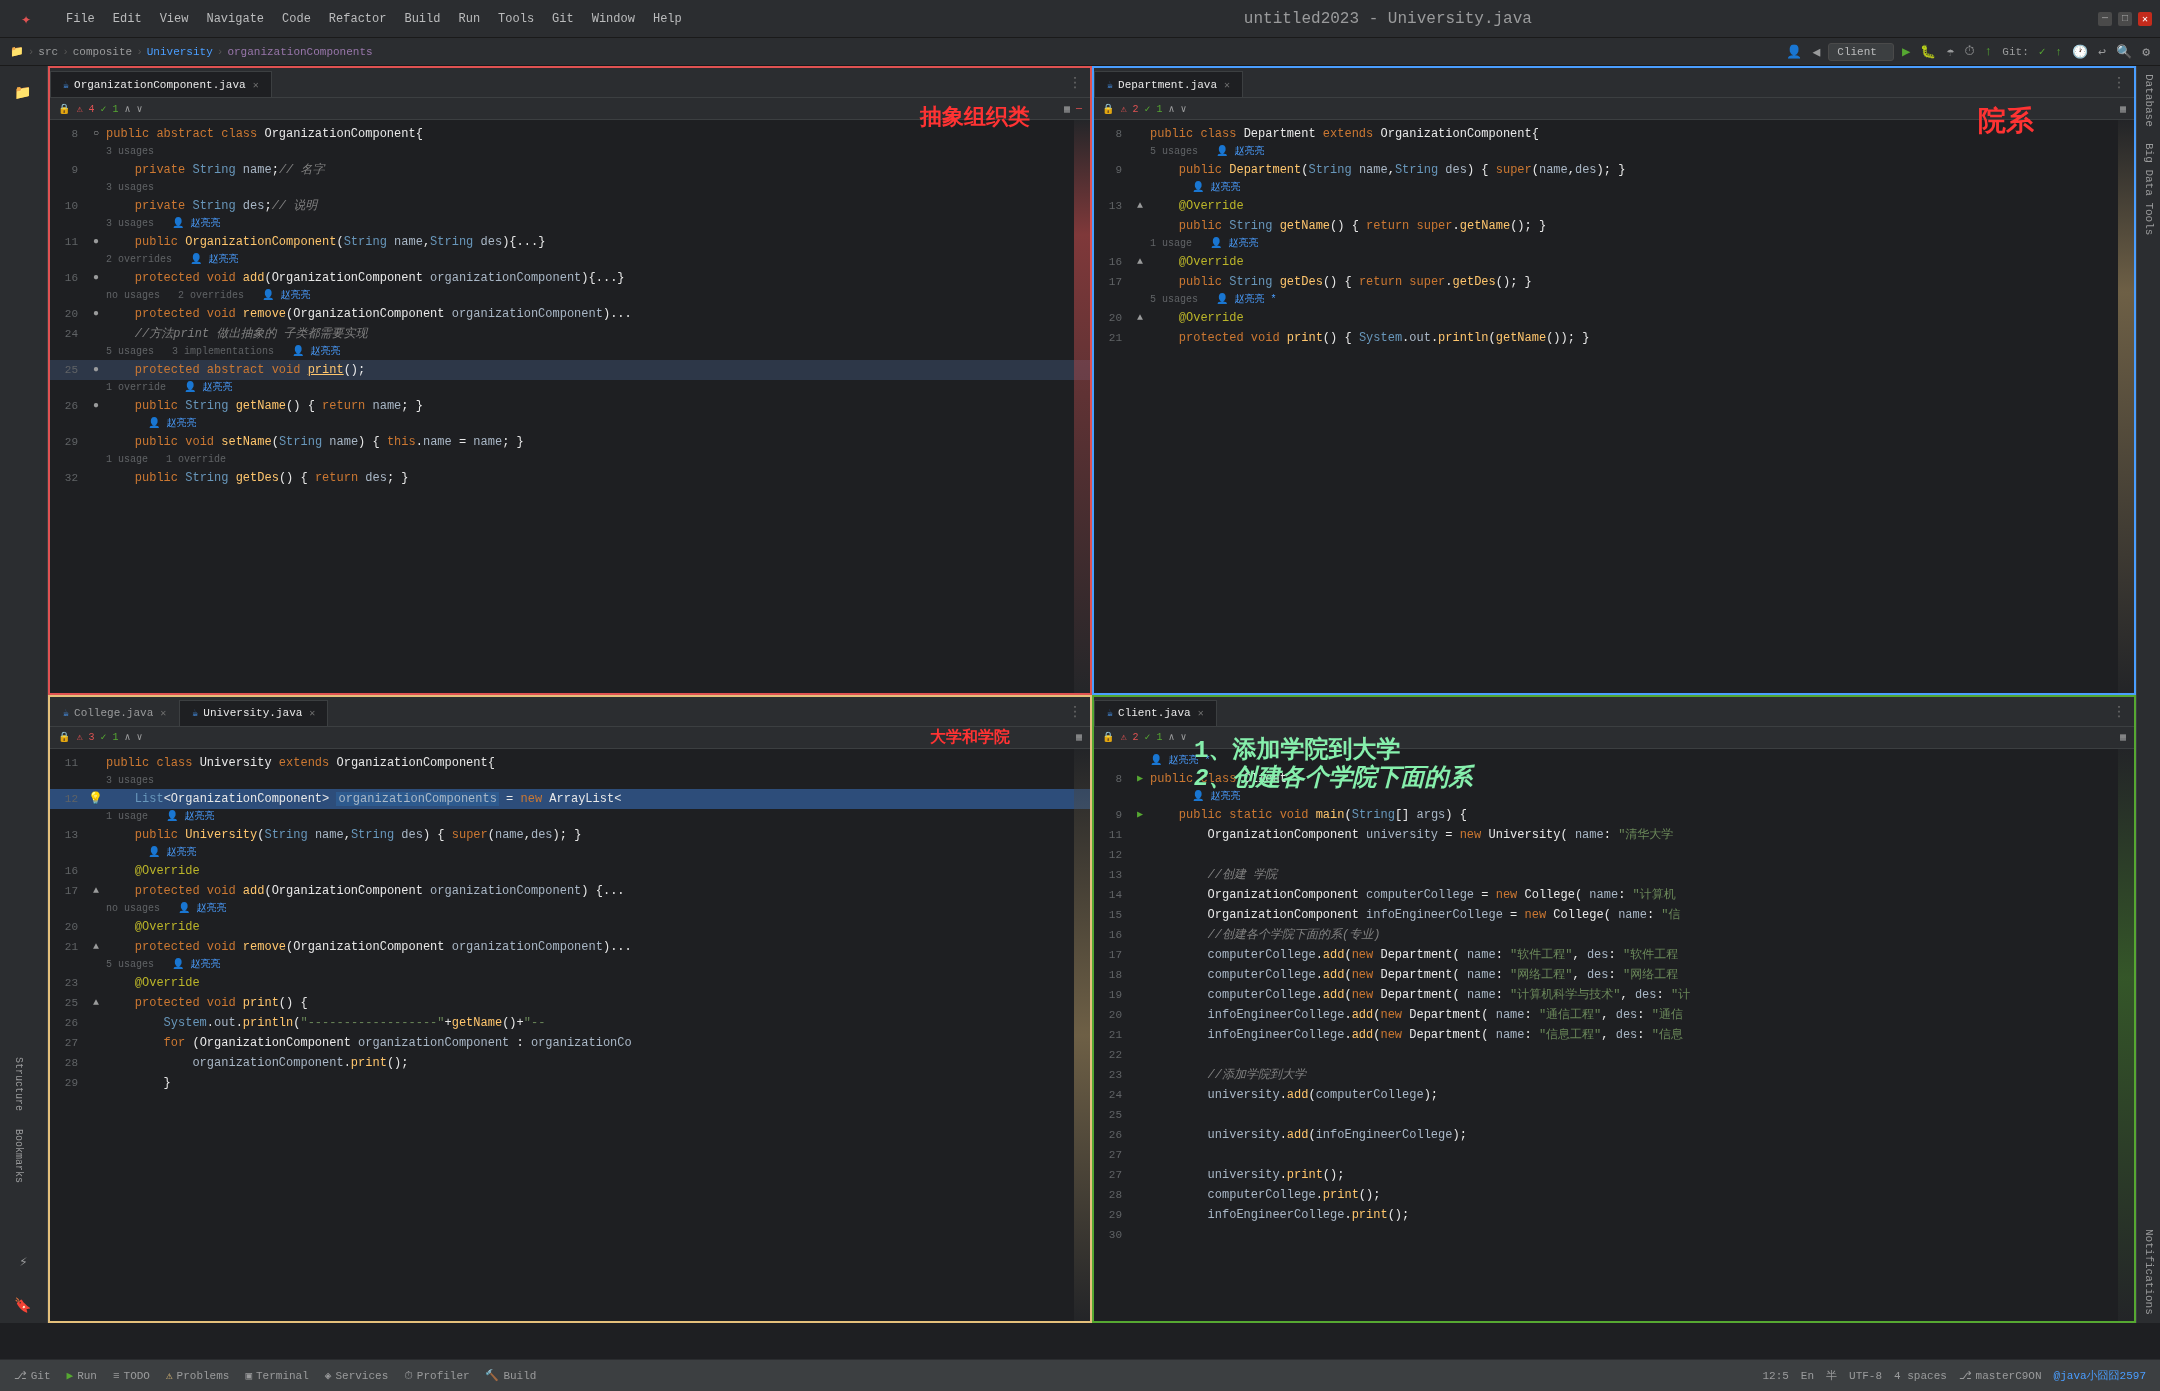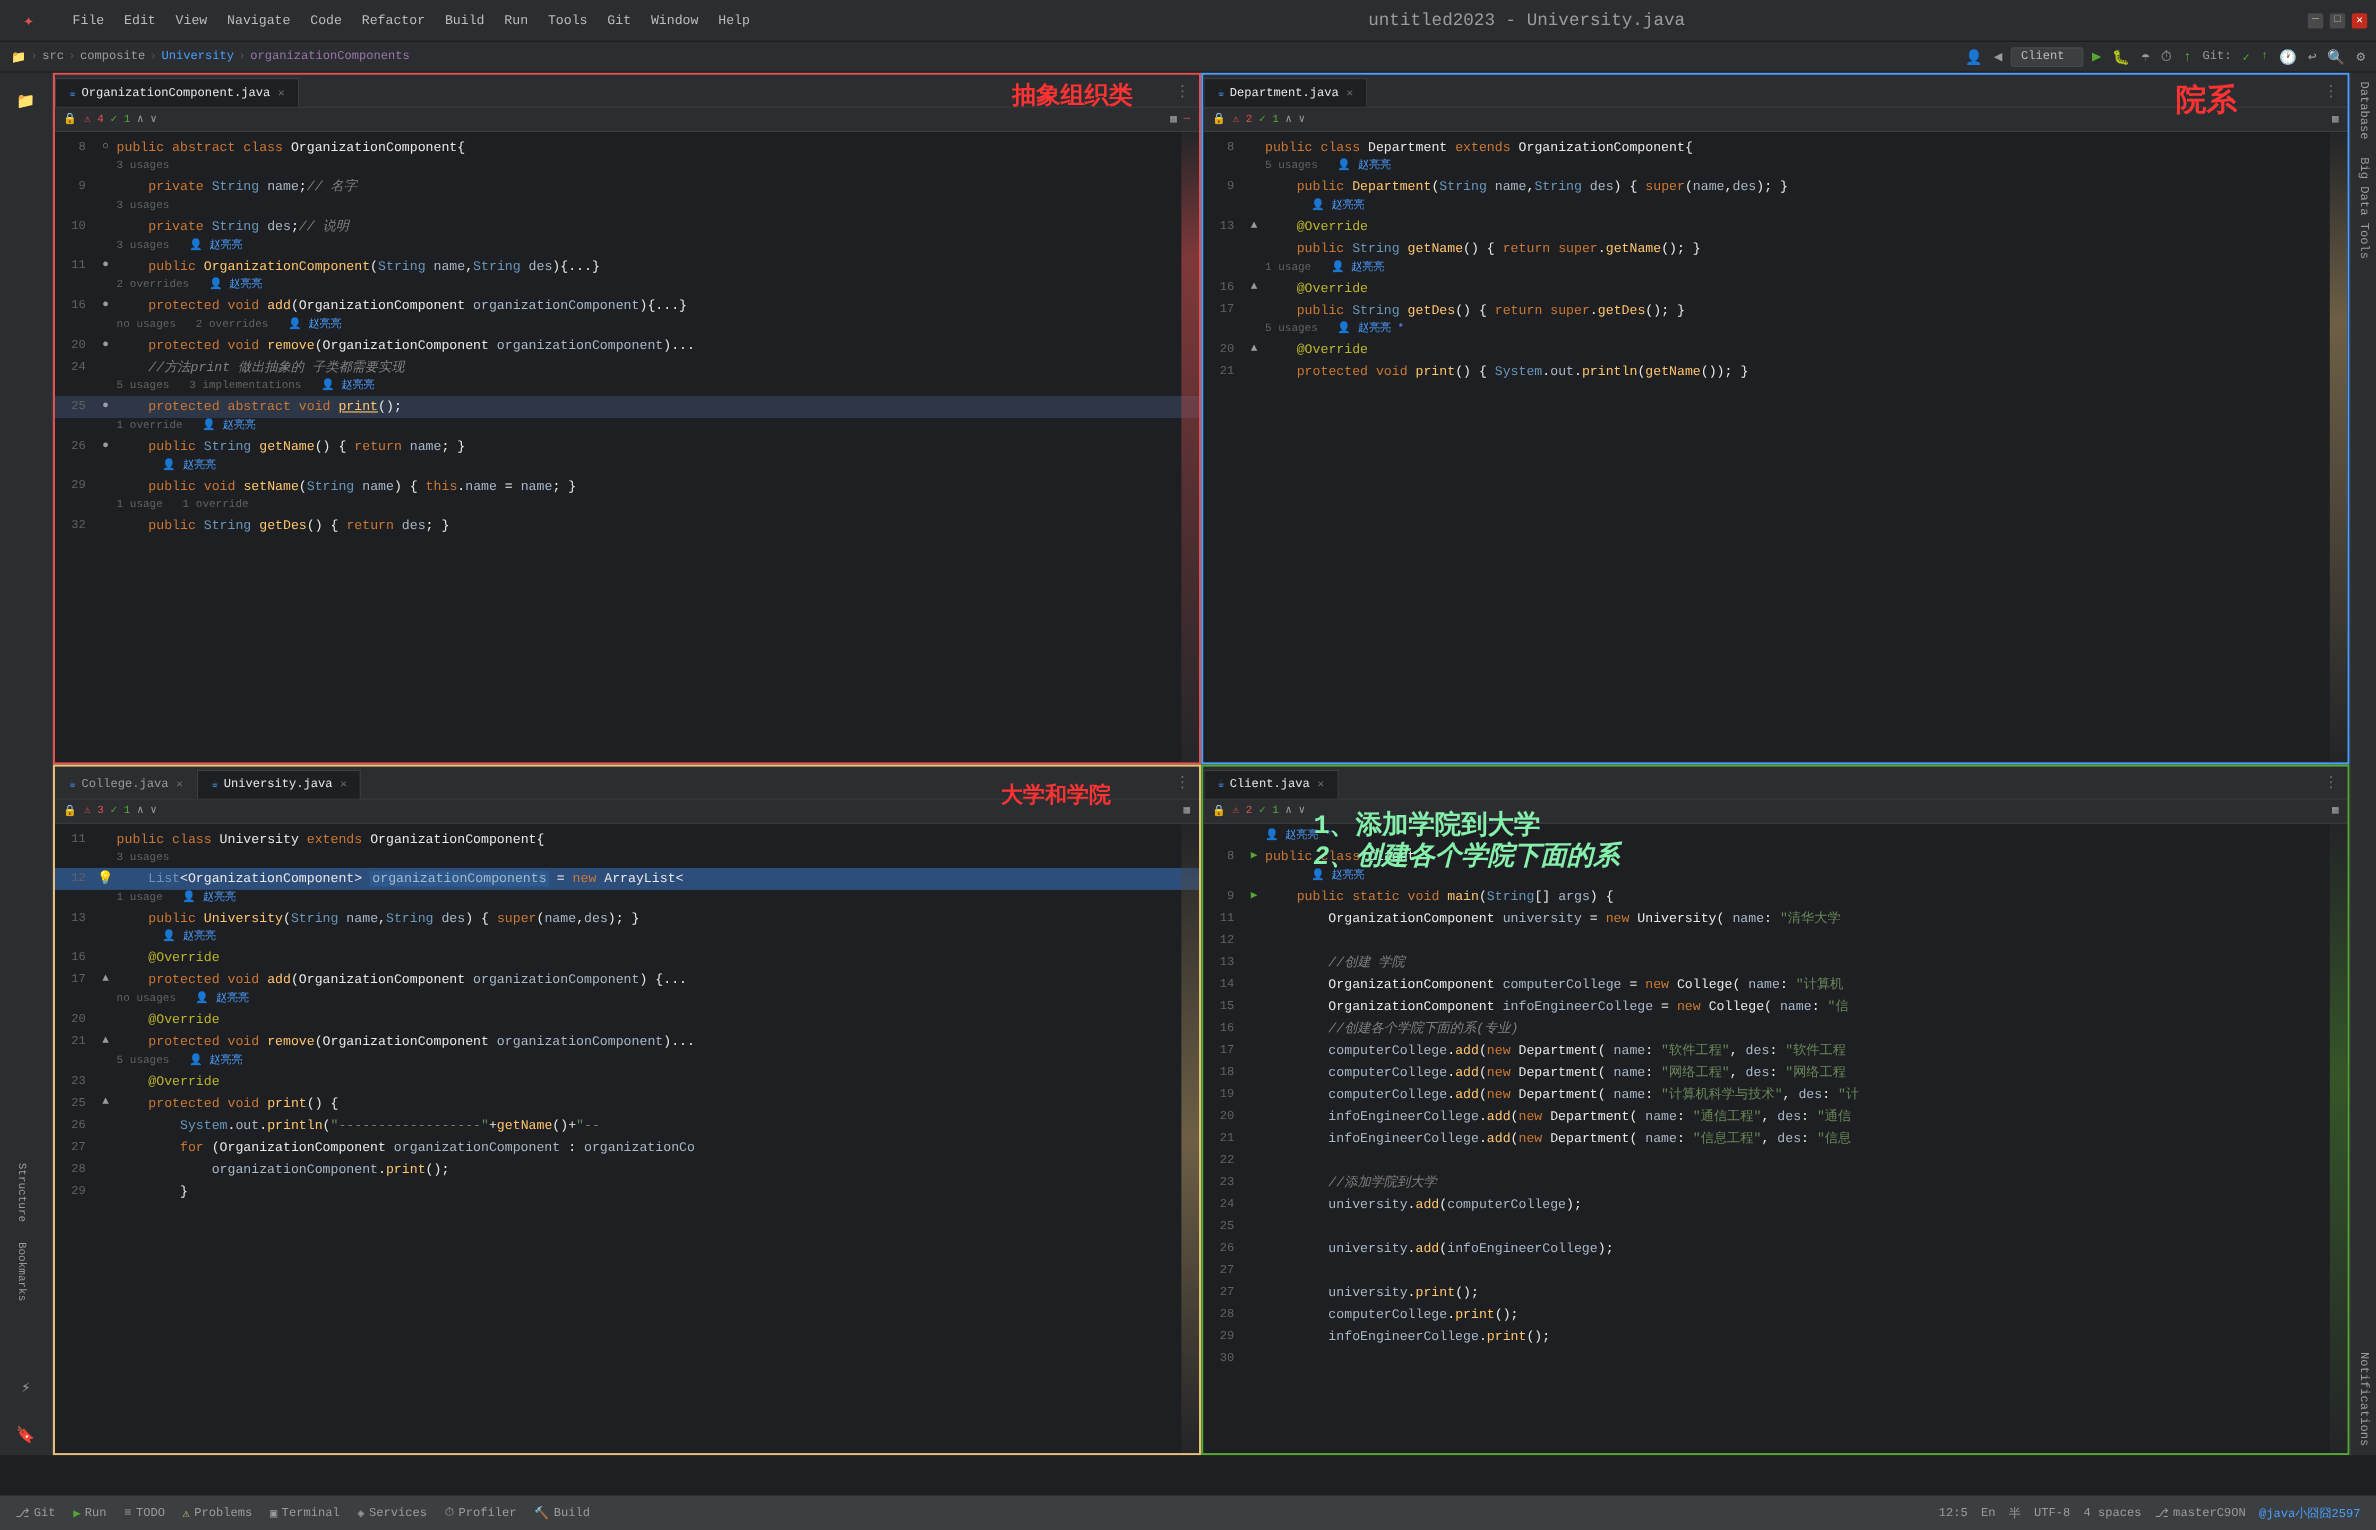--- a/index.html
+++ b/index.html
@@ -231,20 +231,21 @@
     .underline { text-decoration: underline; }
 
     
     .annotation-label {
       position: absolute;
       font-size: 22px;
       font-weight: bold;
       color: #ff3333;
       pointer-events: none;
       z-index: 10;
+      margin-top: 30px;
     }
 
     
     .annotation-label-green {
       position: absolute;
       font-size: 22px;
       font-weight: bold;
       color: #86efac;
       pointer-events: none;
       z-index: 10;
@@ -583,21 +584,21 @@
             <span class="line-num">21</span>
             <span class="line-gutter"></span>
             <span class="line-code">    <span class="kw">protected</span> <span class="kw">void</span> <span class="fn">print</span><span class="white">() { </span><span class="cls2">System</span><span class="white">.</span><span class="var">out</span><span class="white">.</span><span class="fn">println</span><span class="white">(</span><span class="fn">getName</span><span class="white">()); }</span></span>
           </div>
         </div>
         <div class="minimap" style="background:linear-gradient(180deg,#2b2d30 0%,#e5c07b 30%,#2b2d30 100%);opacity:0.4;"></div>
       </div>
     </div>
 
     <div class="editor-pane yellow-border" style="border-color:#e5c07b;">
-      <div class="annotation-label" style="top:12px;right:80px;font-size:20px;">大学和学院</div>
+      <div class="annotation-label" style="top:0;right:80px;font-size:16px;">大学和学院</div>
 
       <div class="tab-bar">
         <div class="tab">
           <span class="tab-icon" style="color:#4a9eff;">☕</span>
           <span>College.java</span>
           <span class="tab-close">✕</span>
         </div>
         <div class="tab active">
           <span class="tab-icon" style="color:#4a9eff;">☕</span>
           <span>University.java</span>

